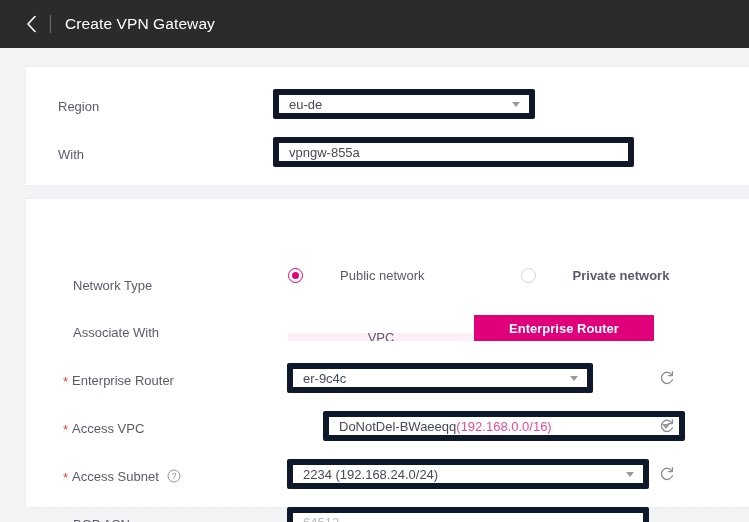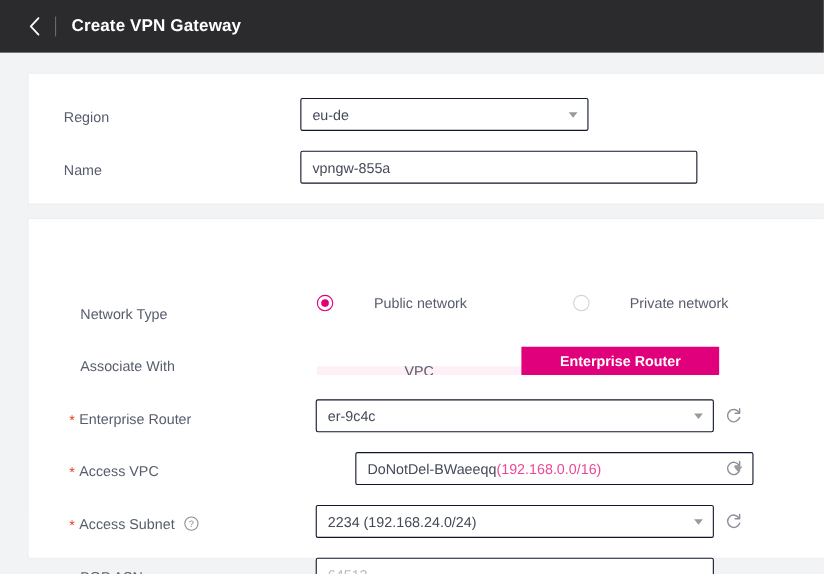--- a/index.html
+++ b/index.html
@@ -42,21 +42,20 @@
     width: 1px;
     height: 18px;
     background: #6a6a6d;
     margin: 0 14px 0 6px;
   }
   .topbar-title {
     color: #ffffff;
     font-size: 15.5px;
     letter-spacing: .1px;
     white-space: nowrap;
-    font-weight: bold;
   }
 
   
   .page {
     position: absolute;
     left: 0; top: 48px;
     width: 749px;
     height: 474px;
     background: #f2f3f5;
   }
@@ -106,21 +105,21 @@
     display: inline-flex;
     cursor: pointer;
   }
 
   
   .control { position: absolute; }
 
   .field {
     box-sizing: border-box;
     height: 30px;
-    border: 1px solid #0f172a;
+    border: 6px solid #0f172a;
     border-radius: 2px;
     background: #fff;
     display: flex;
     align-items: center;
     padding: 0 10px;
     font-size: 13px;
     color: #444a57;
     position: relative;
     cursor: text;
     white-space: nowrap;
@@ -223,41 +222,41 @@
       <div class="label">Region</div>
       <div class="control" style="left:247px; top:0; width:262px;">
         <div class="field select">
           <span>eu-de</span>
           <span class="caret"></span>
         </div>
       </div>
     </div>
 
     <div class="row" style="top:70px;">
-      <div class="label">Name</div>
+      <div class="label">With</div>
       <div class="control" style="left:247px; top:0; width:361px;">
         <div class="field">
           <span>vpngw-855a</span>
         </div>
       </div>
     </div>
 
   </div>
 
   <div class="card" id="card-network">
 
     <div class="row" style="top:69px;">
       <div class="label indent">Network Type</div>
       <div class="control" style="left:262px; top:0;">
         <div class="radio-group">
           <div class="radio-opt on">
             <span class="radio-dot"></span>
             <span class="radio-label">Public network</span>
           </div>
-          <div class="radio-opt" style="margin-left:56px;">
+          <div class="radio-opt" style="margin-left:56px;font-weight:bold;">
             <span class="radio-dot"></span>
             <span class="radio-label">Private network</span>
           </div>
         </div>
       </div>
     </div>
 
     <div class="row" style="top:116px;">
       <div class="label indent">Associate With</div>
       <div class="control" style="left:262px; top:0;">
@@ -270,21 +269,21 @@
           </div>
         </div>
       </div>
     </div>
 
     <div class="row" style="top:164px;">
       <div class="label" style="left:37px;">
         <span class="req">*</span>
         <span>Enterprise Router</span>
       </div>
-      <div class="control" style="left:261px; top:0; width:362px;">
+      <div class="control" style="left:261px; top:0; width:306px;">
         <div class="field select">
           <span>er-9c4c</span>
           <span class="caret"></span>
         </div>
       </div>
       <div class="refresh" style="left:633px; top:7px;">
         <span>
           <svg width="16" height="16" viewBox="0 0 16 16" fill="none">
             <path d="M13 5.2 A5.6 5.6 0 1 0 13.4 9.6" stroke="#8a8f99" stroke-width="1.3" stroke-linecap="round" fill="none"></path>
             <path d="M13.4 1.6 L13.4 5.6 L9.4 5.6" stroke="#8a8f99" stroke-width="1.3" stroke-linecap="round" stroke-linejoin="round" fill="none"></path>

